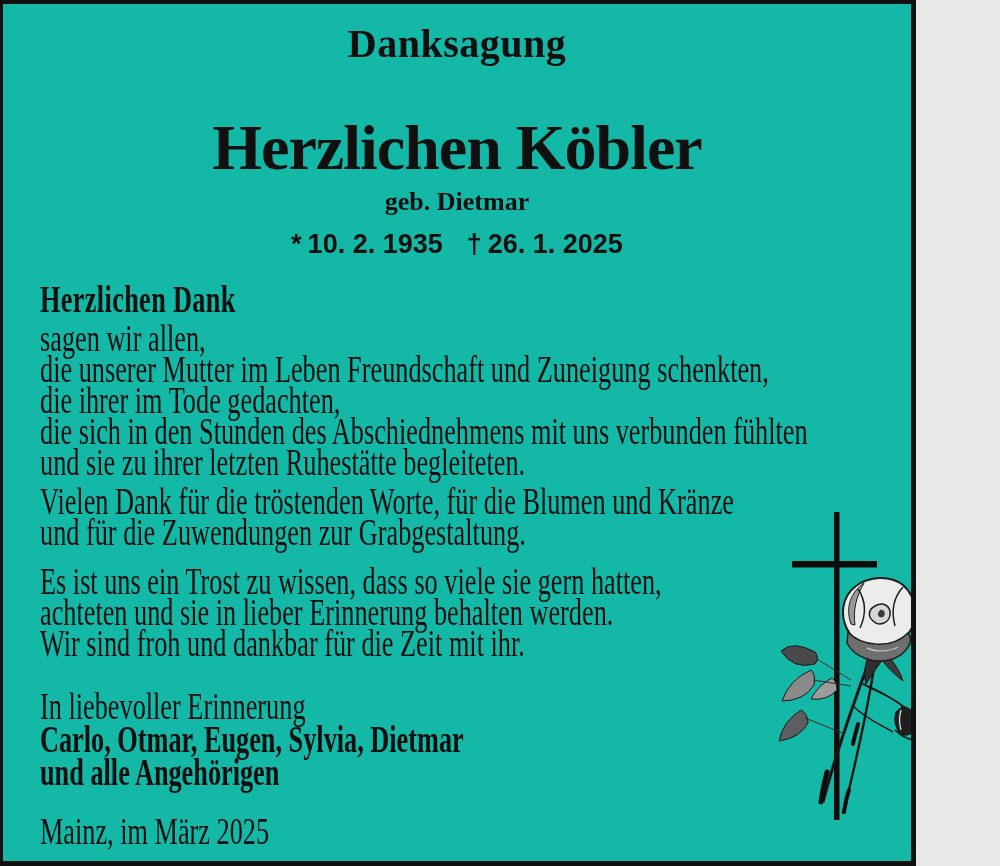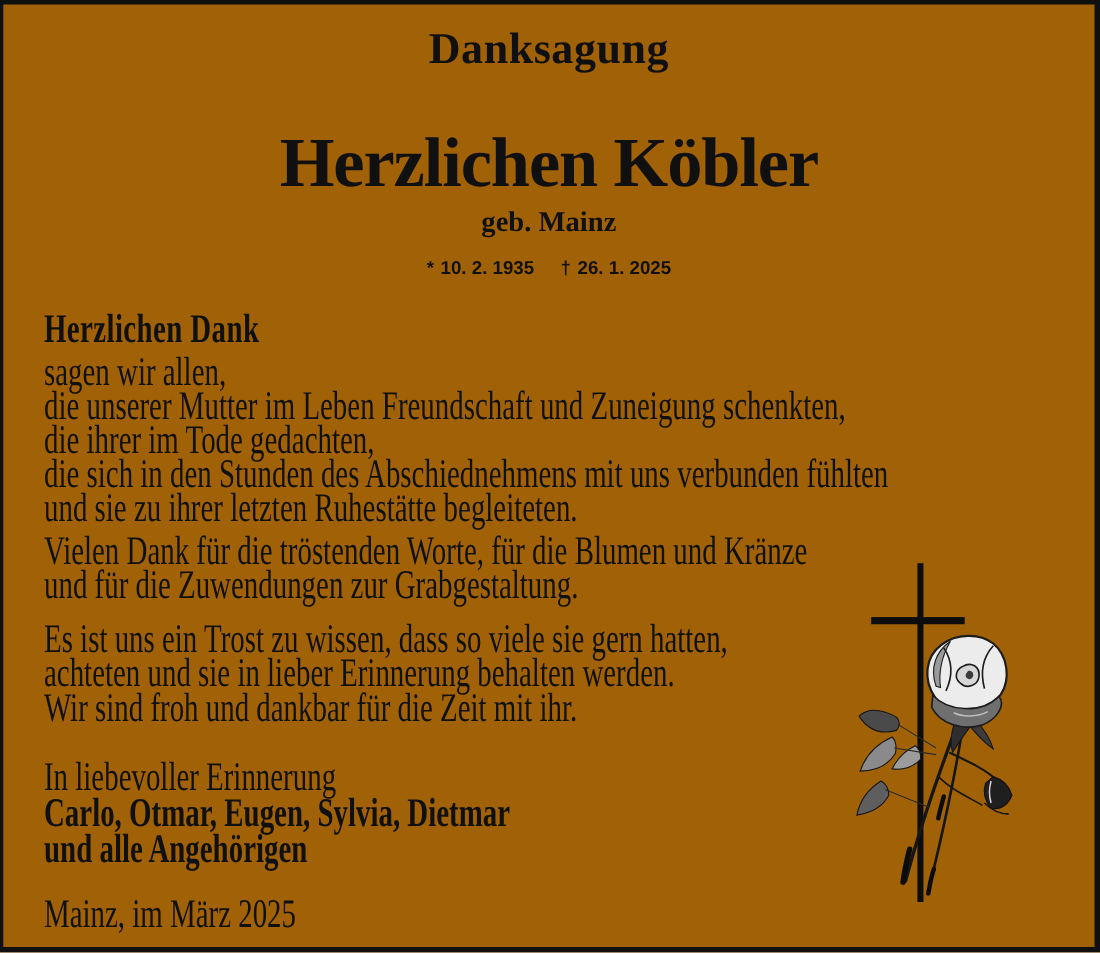--- a/index.html
+++ b/index.html
@@ -1,21 +1,21 @@
 <!DOCTYPE html>
 <html><head>
 <meta charset="utf-8">
 <style>
   * { margin: 0; padding: 0; box-sizing: border-box; }
   html, body { background: #e9e9e9; }
   .sheet {
     position: relative;
-    width: 1000px;
+    width: 916px;
     height: 866px;
-    background: #a16207;
+    background: #14b8a6;
     border-style: solid;
     border-color: #101010;
     border-width: 4px 5px 5px 3px;
     overflow: hidden;
     font-family: "Liberation Serif", serif;
     color: #101010;
   }
   .centered { position: absolute; left: 0; right: 0; text-align: center; }
   .notice-title {
     top: 16px;
@@ -33,21 +33,21 @@
   }
   .maiden-name {
     top: 183px;
     font-size: 26px;
     font-weight: bold;
     line-height: 30px;
   }
   .dates-row {
     top: 226px;
     font-family: "Liberation Sans", sans-serif;
-    font-size: 17px;
+    font-size: 27px;
     font-weight: bold;
     line-height: 28px;
   }
   .dates-row .sym { display: inline-block; }
   .dates-row .date { display: inline-block; margin-left: 6px; }
   .dates-row .death-group { margin-left: 24px; }
 
   
   .content {
     position: absolute;
@@ -84,21 +84,21 @@
 </style>
 </head>
 <body>
 
 <div class="sheet">
 
   <div class="centered notice-title">Danksagung</div>
 
   <div class="centered deceased-name">Herzlichen Köbler</div>
 
-  <div class="centered maiden-name">geb. Mainz</div>
+  <div class="centered maiden-name">geb. Dietmar</div>
 
   <div class="centered dates-row">
     <span class="sym">*</span><span class="date">10. 2. 1935</span><span class="sym death-group">†</span><span class="date">26. 1. 2025</span>
   </div>
 
   <div class="content">
     <div class="salutation">Herzlichen Dank</div>
 
     <div class="para para-1">
       <div>sagen wir allen,</div>

